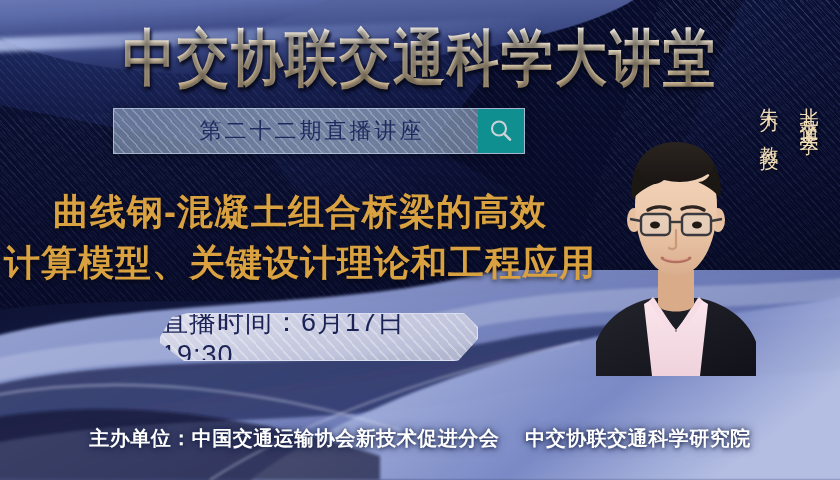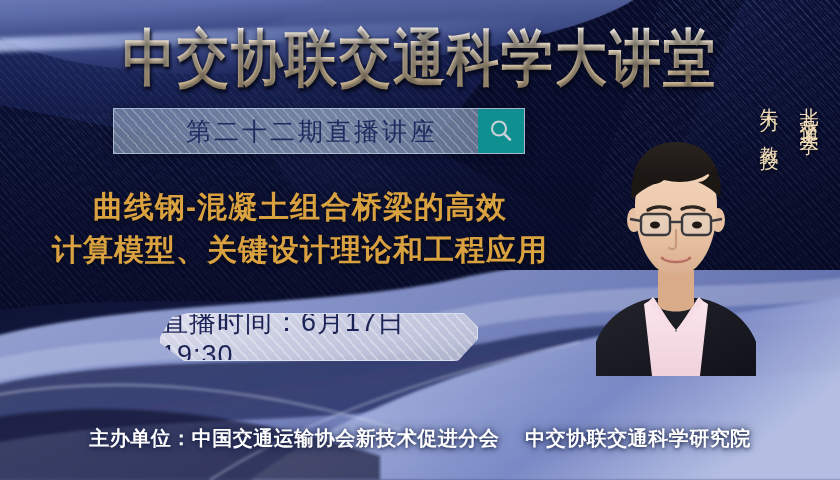--- a/index.html
+++ b/index.html
@@ -135,39 +135,39 @@
   }
   .sub-banner::before{
     content:"";position:absolute;inset:0;
     background:repeating-linear-gradient(48deg,
       rgba(255,255,255,.22) 0px,rgba(255,255,255,.22) 1.5px,
       rgba(255,255,255,0) 1.5px,rgba(255,255,255,0) 7px);
     pointer-events:none;
   }
   .sub-text{
     flex:1;display:flex;align-items:center;justify-content:center;
-    font-size:25px;font-weight:500;letter-spacing:3px;
+    font-size:22px;font-weight:500;letter-spacing:3px;
     color:#1d2a5e;
     position:relative;z-index:2;
     padding-left:32px;
   }
   .sub-icon{
     width:46px;flex:0 0 46px;
     background:#0f8f8f;
     display:flex;align-items:center;justify-content:center;
     position:relative;z-index:2;
   }
   .sub-icon svg{display:block;}
 
   
   .topic{
     position:absolute;left:0;top:186px;width:600px;
     text-align:center;
     color:#d9a13f;
-    font-size:30px;font-weight:bold;line-height:1.42;
+    font-size:36px;font-weight:bold;line-height:1.42;
     letter-spacing:1px;
     text-shadow:0 2px 5px rgba(0,0,0,.6);
     z-index:7;
   }
   .topic .l1{display:block;}
   .topic .l2{display:block;}
 
   
   .time-pill{
     position:absolute;left:160px;top:313px;

